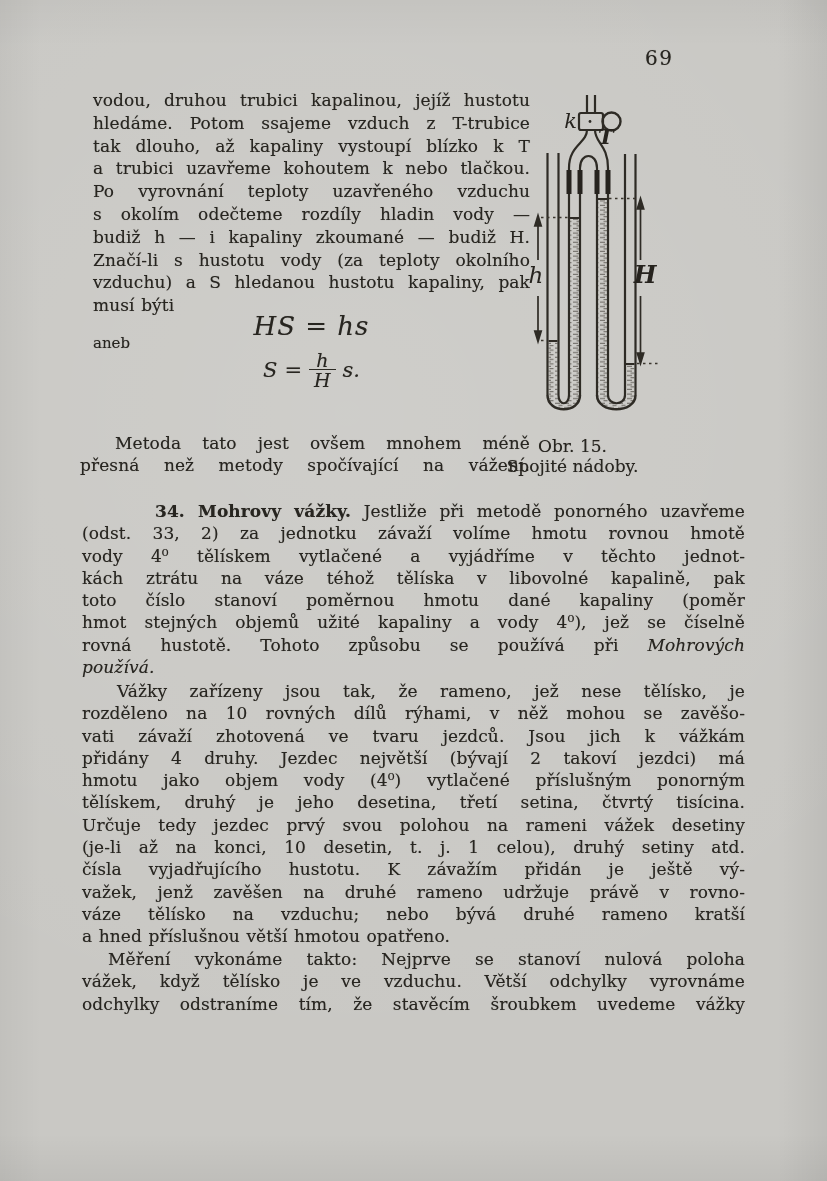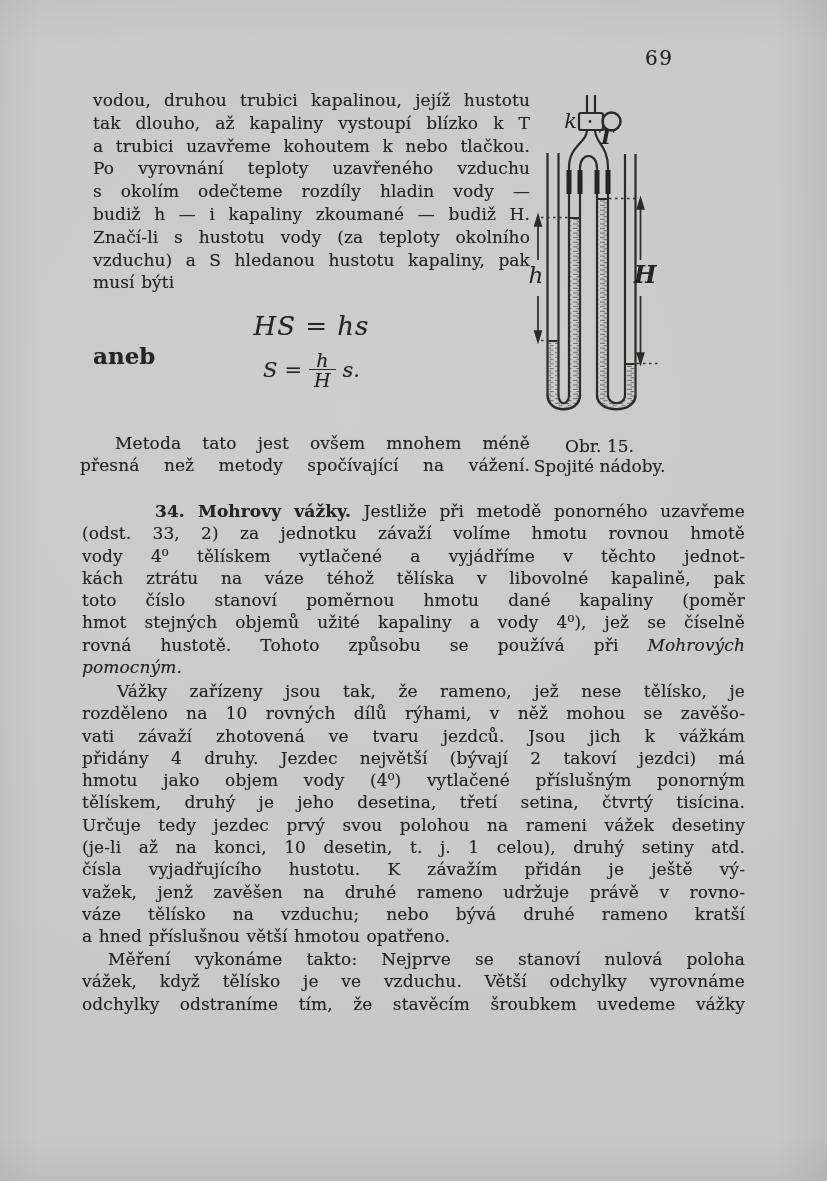--- a/index.html
+++ b/index.html
@@ -30,39 +30,40 @@
   #vazky .tline:last-child { text-align-last:left; }
   #mereni  { left:82px;  top:948px; width:663px; line-height:22.3px; }
   #mereni .tline:first-child { text-indent:26px; }
   .b { font-weight:bold;margin-left:24px; }
   .i { font-style:italic; }
   #pageno { left:645px; top:46px; font-size:20px; letter-spacing:1.5px;
             text-shadow:0 0 0.7px rgba(50,46,40,0.45); }
   #f1 { left:93px; top:311px; width:437px; text-align:center;
         font-style:italic; font-size:26px; letter-spacing:1px;
         text-shadow:0 0 0.7px rgba(50,46,40,0.45); }
-  #aneb { left:93px; top:342px; font-size:23px; text-shadow:0 0 0.7px rgba(50,46,40,0.45);font-weight:bold; }
+  #aneb { left:93px; top:334px; font-size:15px; text-shadow:0 0 0.7px rgba(50,46,40,0.45); }
   #f2 { left:93px; top:351px; width:437px; display:flex; justify-content:center;
         align-items:center; gap:7px; font-style:italic; font-size:21px;
         text-shadow:0 0 0.7px rgba(50,46,40,0.45); }
   #f2 .frac { display:inline-block; text-align:center; font-size:19px; line-height:18px; }
   #f2 .frac .den { border-top:1.6px solid #2c2a24; padding:1px 5px 0 5px; }
   #f2 .frac .num { padding:0 5px; }
   #figwrap { left:500px; top:80px; width:270px; height:360px; }
-  #figcap { left:512px; top:436px; width:175px; text-align:center; font-size:17px;
+  #figcap { left:485px; top:436px; width:175px; text-align:center; font-size:17px;
             line-height:20px; text-shadow:0 0 0.7px rgba(50,46,40,0.45); }
   svg text { font-family:"DejaVu Serif","Liberation Serif",serif; }
 </style>
 </head>
 <body>
 
 <div id="pageno" class="abs">69</div>
 
 <div id="para1" class="para">
     <div class="tline">vodou, druhou trubici kapalinou, jejíž hustotu</div>
+    <div class="tline">hledáme. Potom ssajeme vzduch z T-trubice</div>
     <div class="tline">tak dlouho, až kapaliny vystoupí blízko k T</div>
     <div class="tline">a trubici uzavřeme kohoutem k nebo tlačkou.</div>
     <div class="tline">Po vyrovnání teploty uzavřeného vzduchu</div>
     <div class="tline">s okolím odečteme rozdíly hladin vody —</div>
     <div class="tline">budiž h — i kapaliny zkoumané — budiž H.</div>
     <div class="tline">Značí-li s hustotu vody (za teploty okolního</div>
     <div class="tline">vzduchu) a S hledanou hustotu kapaliny, pak</div>
     <div class="tline">musí býti</div>
   </div>
 
@@ -165,21 +166,21 @@
   <div class="tline">
     <span class="b">34. Mohrovy vážky.</span>
     <span>Jestliže při metodě ponorného uzavřeme</span>
   </div>
   <div class="linewrap"><div class="tline">(odst. 33, 2) za jednotku závaží volíme hmotu rovnou hmotě</div><div class="tline">vody 4⁰ tělískem vytlačené a vyjádříme v těchto jednot-</div><div class="tline">kách ztrátu na váze téhož tělíska v libovolné kapalině, pak</div><div class="tline">toto číslo stanoví poměrnou hmotu dané kapaliny (poměr</div><div class="tline">hmot stejných objemů užité kapaliny a vody 4⁰), jež se číselně</div></div>
   <div class="tline">
     <span>rovná hustotě. Tohoto způsobu se používá při</span>
     <span class="i">Mohrových</span>
   </div>
   <div class="tline left">
-    <span class="i">pomocným.</span>
+    <span class="i">používá.</span>
   </div>
 </div>
 
 <div id="vazky" class="para">
     <div class="tline">Vážky zařízeny jsou tak, že rameno, jež nese tělísko, je</div>
     <div class="tline">rozděleno na 10 rovných dílů rýhami, v něž mohou se zavěšo-</div>
     <div class="tline">vati závaží zhotovená ve tvaru jezdců. Jsou jich k vážkám</div>
     <div class="tline">přidány 4 druhy. Jezdec největší (bývají 2 takoví jezdci) má</div>
     <div class="tline">hmotu jako objem vody (4⁰) vytlačené příslušným ponorným</div>
     <div class="tline">tělískem, druhý je jeho desetina, třetí setina, čtvrtý tisícina.</div>

